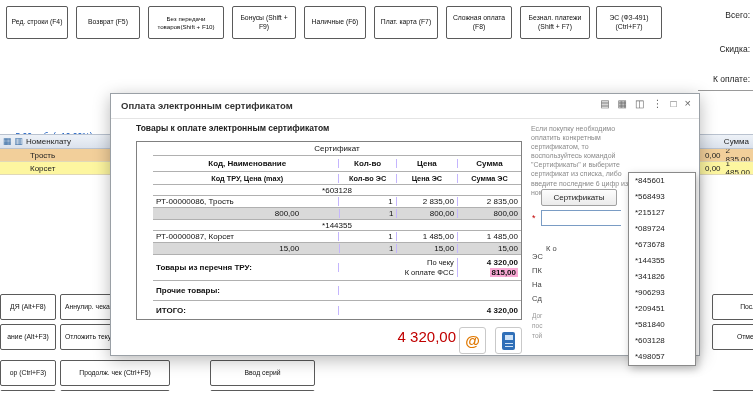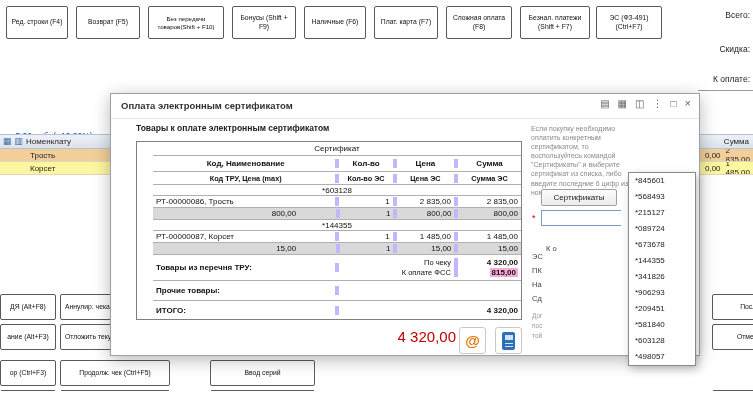--- a/index.html
+++ b/index.html
@@ -28,21 +28,21 @@
           border:1px solid #9aa0a6;box-shadow:0 4px 16px rgba(0,0,0,.28);z-index:10;box-sizing:border-box;}
   #dlg-titlebar{position:absolute;left:0;top:0;right:0;height:24px;border-bottom:1px solid #e4e4e4;}
   #dlg-title{position:absolute;left:10px;top:6px;font-size:9.5px;font-weight:bold;color:#333;}
   .dlg-icons{position:absolute;right:8px;top:4px;display:flex;gap:8px;align-items:center;}
   .dlg-ico{font-size:10px;color:#666;line-height:1;cursor:default;}
   .dlg-sub{position:absolute;left:25px;top:29px;font-size:8.5px;font-weight:bold;color:#222;}
   
   .ct{position:absolute;left:25px;top:47px;width:386px;border:1px solid #808080;box-sizing:border-box;background:#fff;}
   .ct-r{display:flex;border-bottom:1px solid #b0b0b0;box-sizing:border-box;overflow:hidden;align-items:center;margin-left:16px;}
   .ct-r:last-child{border-bottom:none;}
-  .c{box-sizing:border-box;border-right:4px solid #c4b5fd;font-size:8px;display:flex;align-items:center;overflow:hidden;}
+  .c{box-sizing:border-box;border-right:1px solid #c4b5fd;font-size:8px;display:flex;align-items:center;overflow:hidden;}
   .c.last{border-right:none;}
   .c-name{width:195px;padding-left:3px;}
   .c-qty{width:60px;}
   .c-price{width:64px;}
   .c-sum{width:66px;}
   .mid{width:124px;}
   .num{justify-content:flex-end;padding-right:3px;}
   .ctr{justify-content:center;text-align:center;}
   .bold{font-weight:bold;}
   .gray{background:#d9d9d9;}

